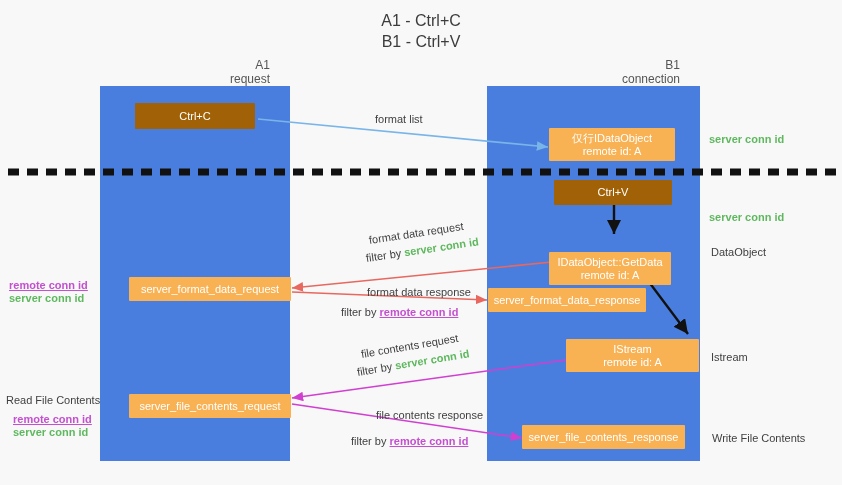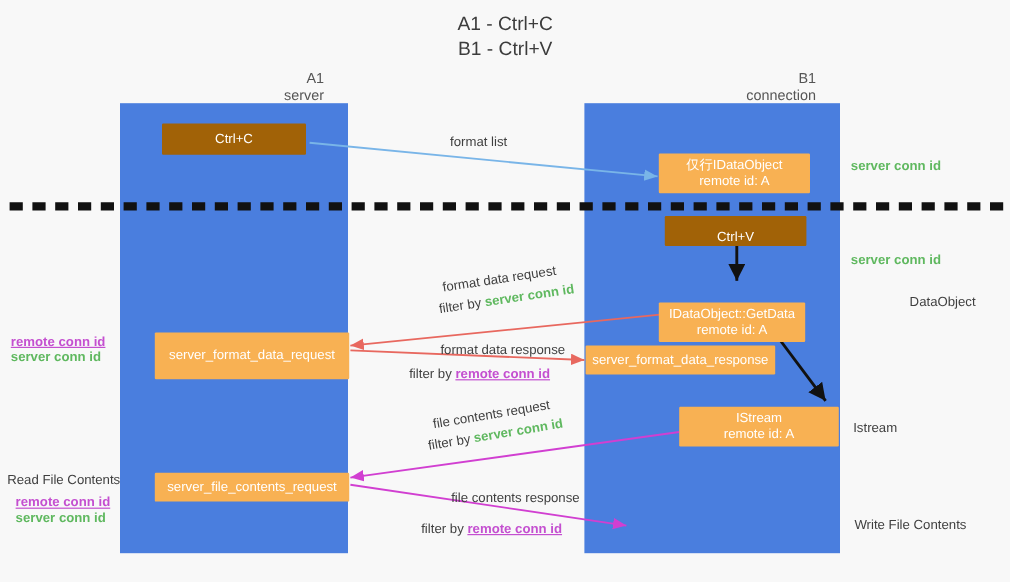--- a/index.html
+++ b/index.html
@@ -45,21 +45,21 @@
 
 <div class="stage">
 
   <div class="title">
     <div>A1 - Ctrl+C</div>
     <div>B1 - Ctrl+V</div>
   </div>
 
   <div class="colhead" style="left:120px;top:58px;width:150px;">
     <div>A1</div>
-    <div>server</div>
+    <div>request</div>
   </div>
   <div class="colhead" style="left:530px;top:58px;width:150px;">
     <div>B1</div>
     <div>connection</div>
   </div>
 
   <div class="lane" style="left:100px;top:86px;width:190px;height:375px;"></div>
   <div class="lane" style="left:487px;top:86px;width:213px;height:375px;"></div>
 
   <svg class="layer" viewBox="0 0 842 485">
@@ -97,46 +97,49 @@
 
   <div class="box green" style="left:135px;top:103px;width:120px;height:26px;">
     <span>Ctrl+C</span>
   </div>
 
   <div class="box orange" style="left:549px;top:128px;width:126px;height:33px;">
     <span>仅行IDataObject</span>
     <span>remote id: A</span>
   </div>
 
-  <div class="box green" style="left:554px;top:180px;width:118px;height:25px;justify-content:flex-end;">
+  <div class="box green" style="left:554px;top:180px;width:118px;height:25px;">
     <span>Ctrl+V</span>
   </div>
 
   <div class="box orange" style="left:549px;top:236px;width:122px;height:33px;margin-top:16px;">
     <span>IDataObject::GetData</span>
     <span>remote id: A</span>
   </div>
 
   <div class="box orange" style="left:566px;top:339px;width:133px;height:33px;">
     <span>IStream</span>
     <span>remote id: A</span>
   </div>
 
-  <div class="box orange" style="left:129px;top:277px;width:162px;height:39px;">
+  <div class="box orange" style="left:129px;top:277px;width:162px;height:24px;">
     <span>server_format_data_request</span>
   </div>
 
   <div class="box orange" style="left:129px;top:394px;width:162px;height:24px;">
     <span>server_file_contents_request</span>
   </div>
 
   <div class="box orange" style="left:488px;top:288px;width:158px;height:24px;">
     <span>server_format_data_response</span>
   </div>
 
+  <div class="box orange" style="left:522px;top:425px;width:163px;height:24px;">
+    <span>server_file_contents_response</span>
+  </div>
 
   <div class="arrowlbl" style="left:375px;top:112px;">
     <span>format list</span>
   </div>
 
   <div class="arrowlbl rot-a" style="left:369px;top:233px;">
     <span>format data request</span>
   </div>
   <div class="arrowlbl rot-a" style="left:366px;top:251px;">
     <span>filter by </span><span class="green-t">server conn id</span>
@@ -162,21 +165,21 @@
   <div class="arrowlbl" style="left:351px;top:434px;">
     <span>filter by </span><span class="mag-t">remote conn id</span>
   </div>
 
   <div class="lbl green-t" style="left:709px;top:132px;">
     <span>server conn id</span>
   </div>
   <div class="lbl green-t" style="left:709px;top:210px;">
     <span>server conn id</span>
   </div>
-  <div class="lbl dark" style="left:711px;top:245px;margin-left:47px;">
+  <div class="lbl dark" style="left:711px;top:245px;">
     <span>DataObject</span>
   </div>
   <div class="lbl dark" style="left:711px;top:350px;">
     <span>Istream</span>
   </div>
   <div class="lbl dark" style="left:712px;top:431px;">
     <span>Write File Contents</span>
   </div>
 
   <div class="lbl mag-t" style="left:9px;top:278px;">

